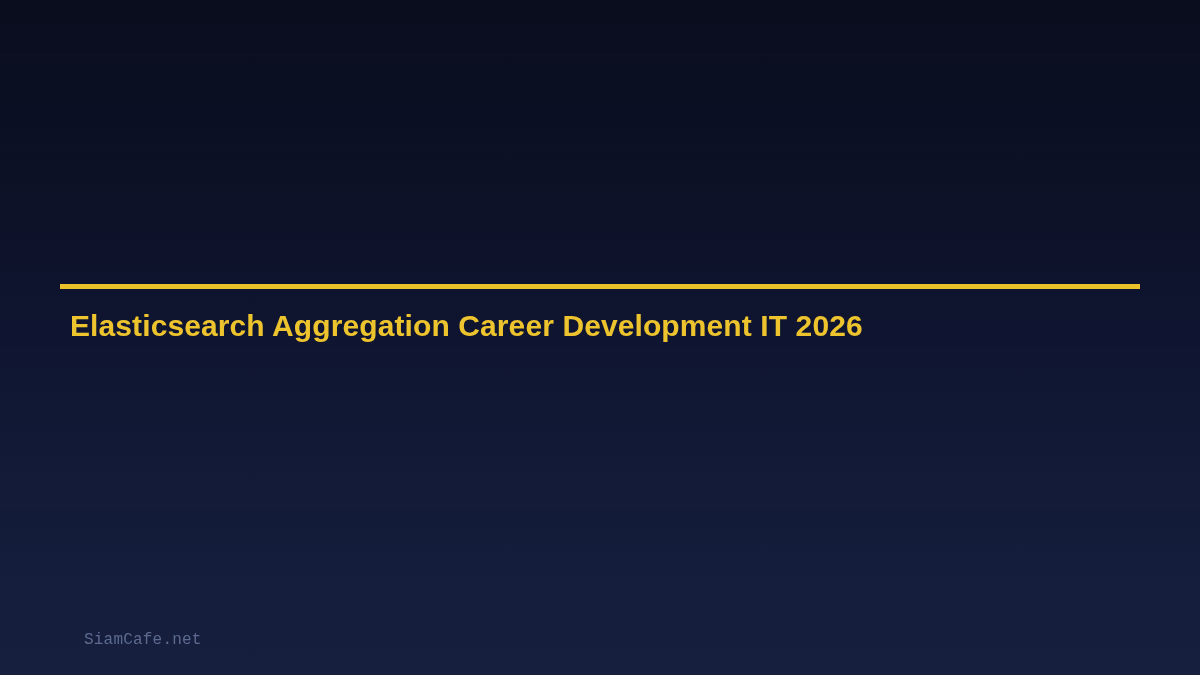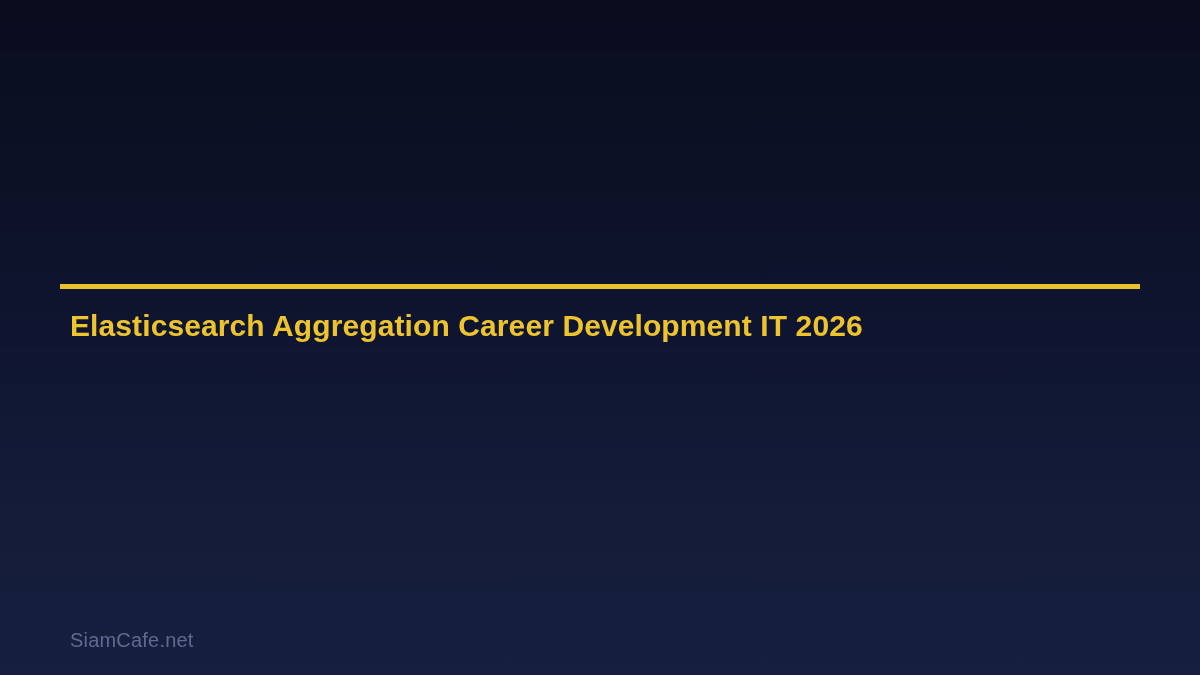--- a/index.html
+++ b/index.html
@@ -81,27 +81,28 @@
     font-weight: bold;
     line-height: 38px;
     letter-spacing: 0.1px;
     color: #edc32e;
     white-space: nowrap;
   }
 
   
   .footer {
     position: absolute;
-    left: 70px;
+    left: 84px;
     top: 630px;
-    font-size: 20px;
+    font-size: 16px;
     font-weight: normal;
     line-height: 20px;
     color: #5d6b90;
     letter-spacing: 0.2px;
+    font-family: Liberation Mono, monospace;
   }
 </style>
 </head>
 <body>
 
 <div class="slide">
 
   <div class="band-noise"></div>
 
   <div class="title-block">

